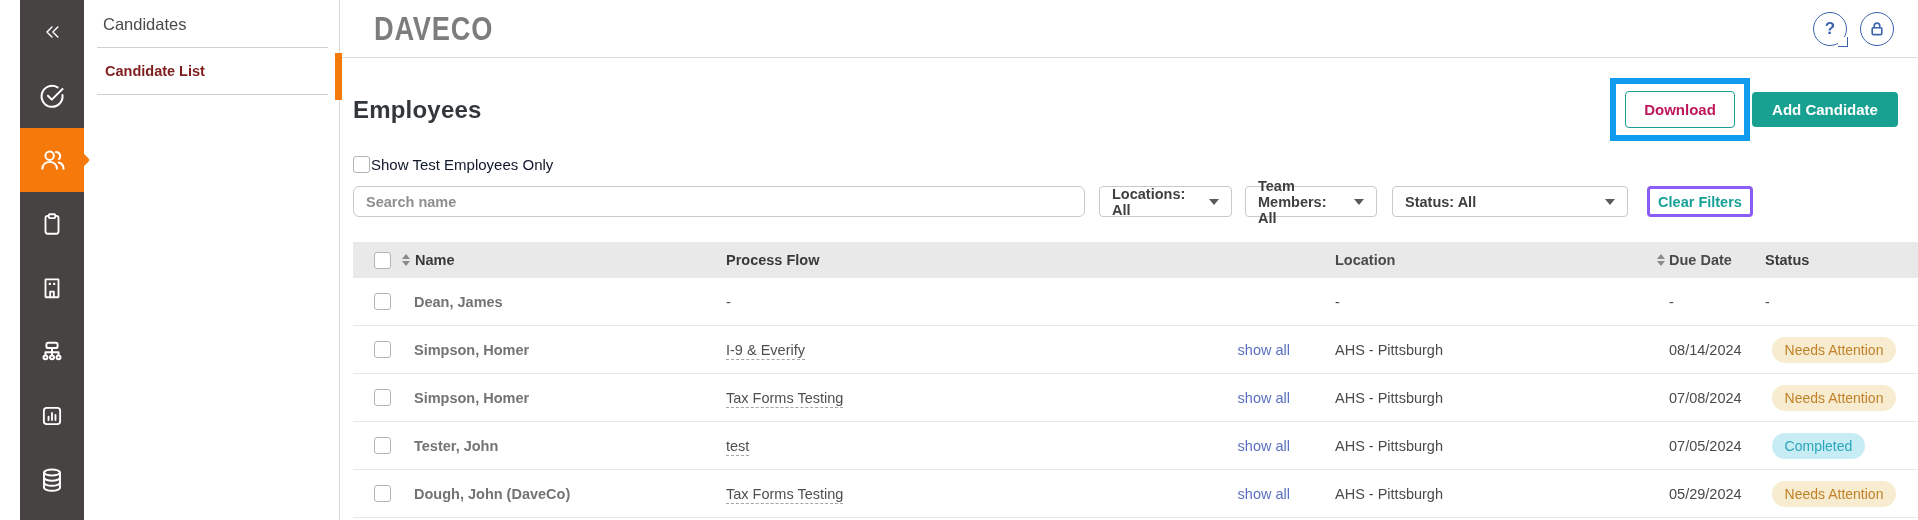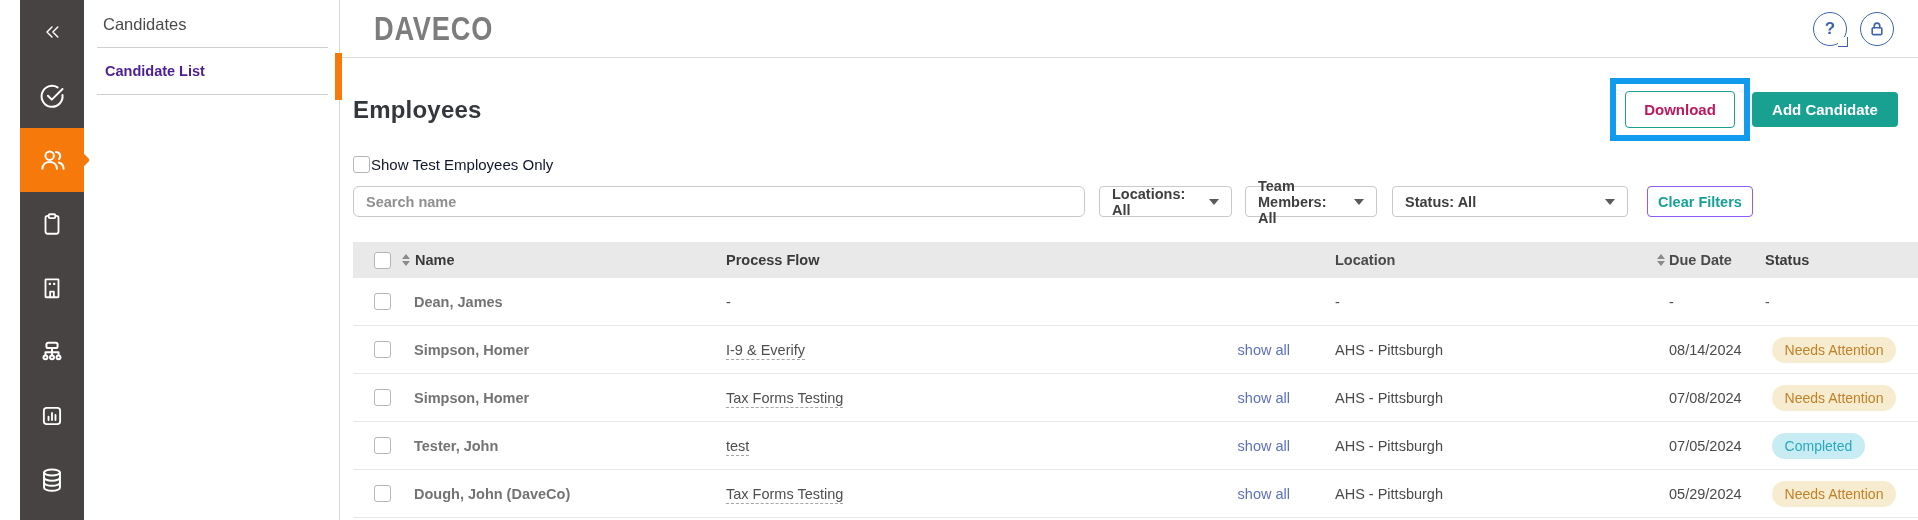--- a/index.html
+++ b/index.html
@@ -13,21 +13,21 @@
   .nav-item.active { background:#f57a0b; }
   .nav-arrow { position:absolute; right:-4px; top:50%; width:10px; height:10px; background:#f57a0b;
                transform:translateY(-50%) rotate(45deg); border-radius:2px; }
   .nav-item svg { stroke:#fff; fill:none; stroke-width:1.7; stroke-linecap:round; stroke-linejoin:round; }
 
   
   .subpanel { width:256px; flex:0 0 256px; background:#fff; border-right:1px solid #d8d8d8; }
   .subpanel-title { margin:0 11px 0 13px; padding:15px 0 13px 6px; border-bottom:1px solid #cfcfcf;
                     font-size:16.5px; color:#4a4a4a; }
   .subpanel-item { margin:0 11px 0 13px; padding:15px 0 15px 8px; border-bottom:1px solid #cfcfcf;
-                   font-size:14.5px; font-weight:700; color:#4c1d95; cursor:pointer; }
+                   font-size:14.5px; font-weight:700; color:#7f1d1d; cursor:pointer; }
 
   
   .main { flex:1; min-width:0; position:relative; background:#fff; }
   .main-header { height:58px; border-bottom:1px solid #dcdcdc; display:flex; align-items:center;
                  justify-content:space-between; padding:0 28px 0 34px; }
   .logo { font-size:34px; font-weight:700; color:#7d7d7d; letter-spacing:1px;
           transform:scaleX(.8); transform-origin:left center; white-space:nowrap; }
   .header-icons { display:flex; gap:13px; margin-right:16px; }
   .icon-circle { width:34px; height:34px; border:1.7px solid #3d63ab; border-radius:50%;
                  display:flex; align-items:center; justify-content:center; position:relative;
@@ -60,21 +60,21 @@
   .filter { height:31px; border:1px solid #c9c9c9; border-radius:4px; background:#fff;
             display:flex; align-items:center; font-weight:700; font-size:14.5px; color:#3f3f3f;
             padding:0 12px; cursor:pointer; }
   .filter.spread { justify-content:space-between; }
   .filter .caret { width:0; height:0; border-left:5px solid transparent; border-right:5px solid transparent;
                    border-top:6px solid #5a5a5a; margin-left:8px; flex:0 0 auto; }
   .f1 { width:133px; margin-left:14px; }
   .f2 { width:132px; margin-left:13px; }
   .f3 { width:132px; margin-left:13px; }
   .f4 { width:236px; margin-left:15px; }
-  .btn-clear { width:106px; height:31px; margin-left:19px; background:#fff; border:1px solid #8b5cf6;
+  .btn-clear { width:106px; height:31px; margin-left:19px; background:#fff; border:3px solid #8b5cf6;
                border-radius:4px; color:#17a095; font-weight:700; font-size:14.5px; font-family:inherit; cursor:pointer; }
 
   
   .table { margin-top:25px; width:1567px; font-size:14.5px; }
   .thead { display:flex; align-items:center; height:36px; background:#e9e9e9; font-weight:700; color:#3a3a3a; }
   .tr { display:flex; align-items:center; height:48px; border-bottom:1px solid #e8e8e8; background:#fff; }
   .c-check   { flex:0 0 45px;  padding-left:21px; display:flex; align-items:center; }
   .c-name    { flex:0 0 312px; }
   .thead .c-name { padding-left:4px; display:flex; align-items:center; gap:5px; }
   .tr .c-name    { padding-left:16px; }

